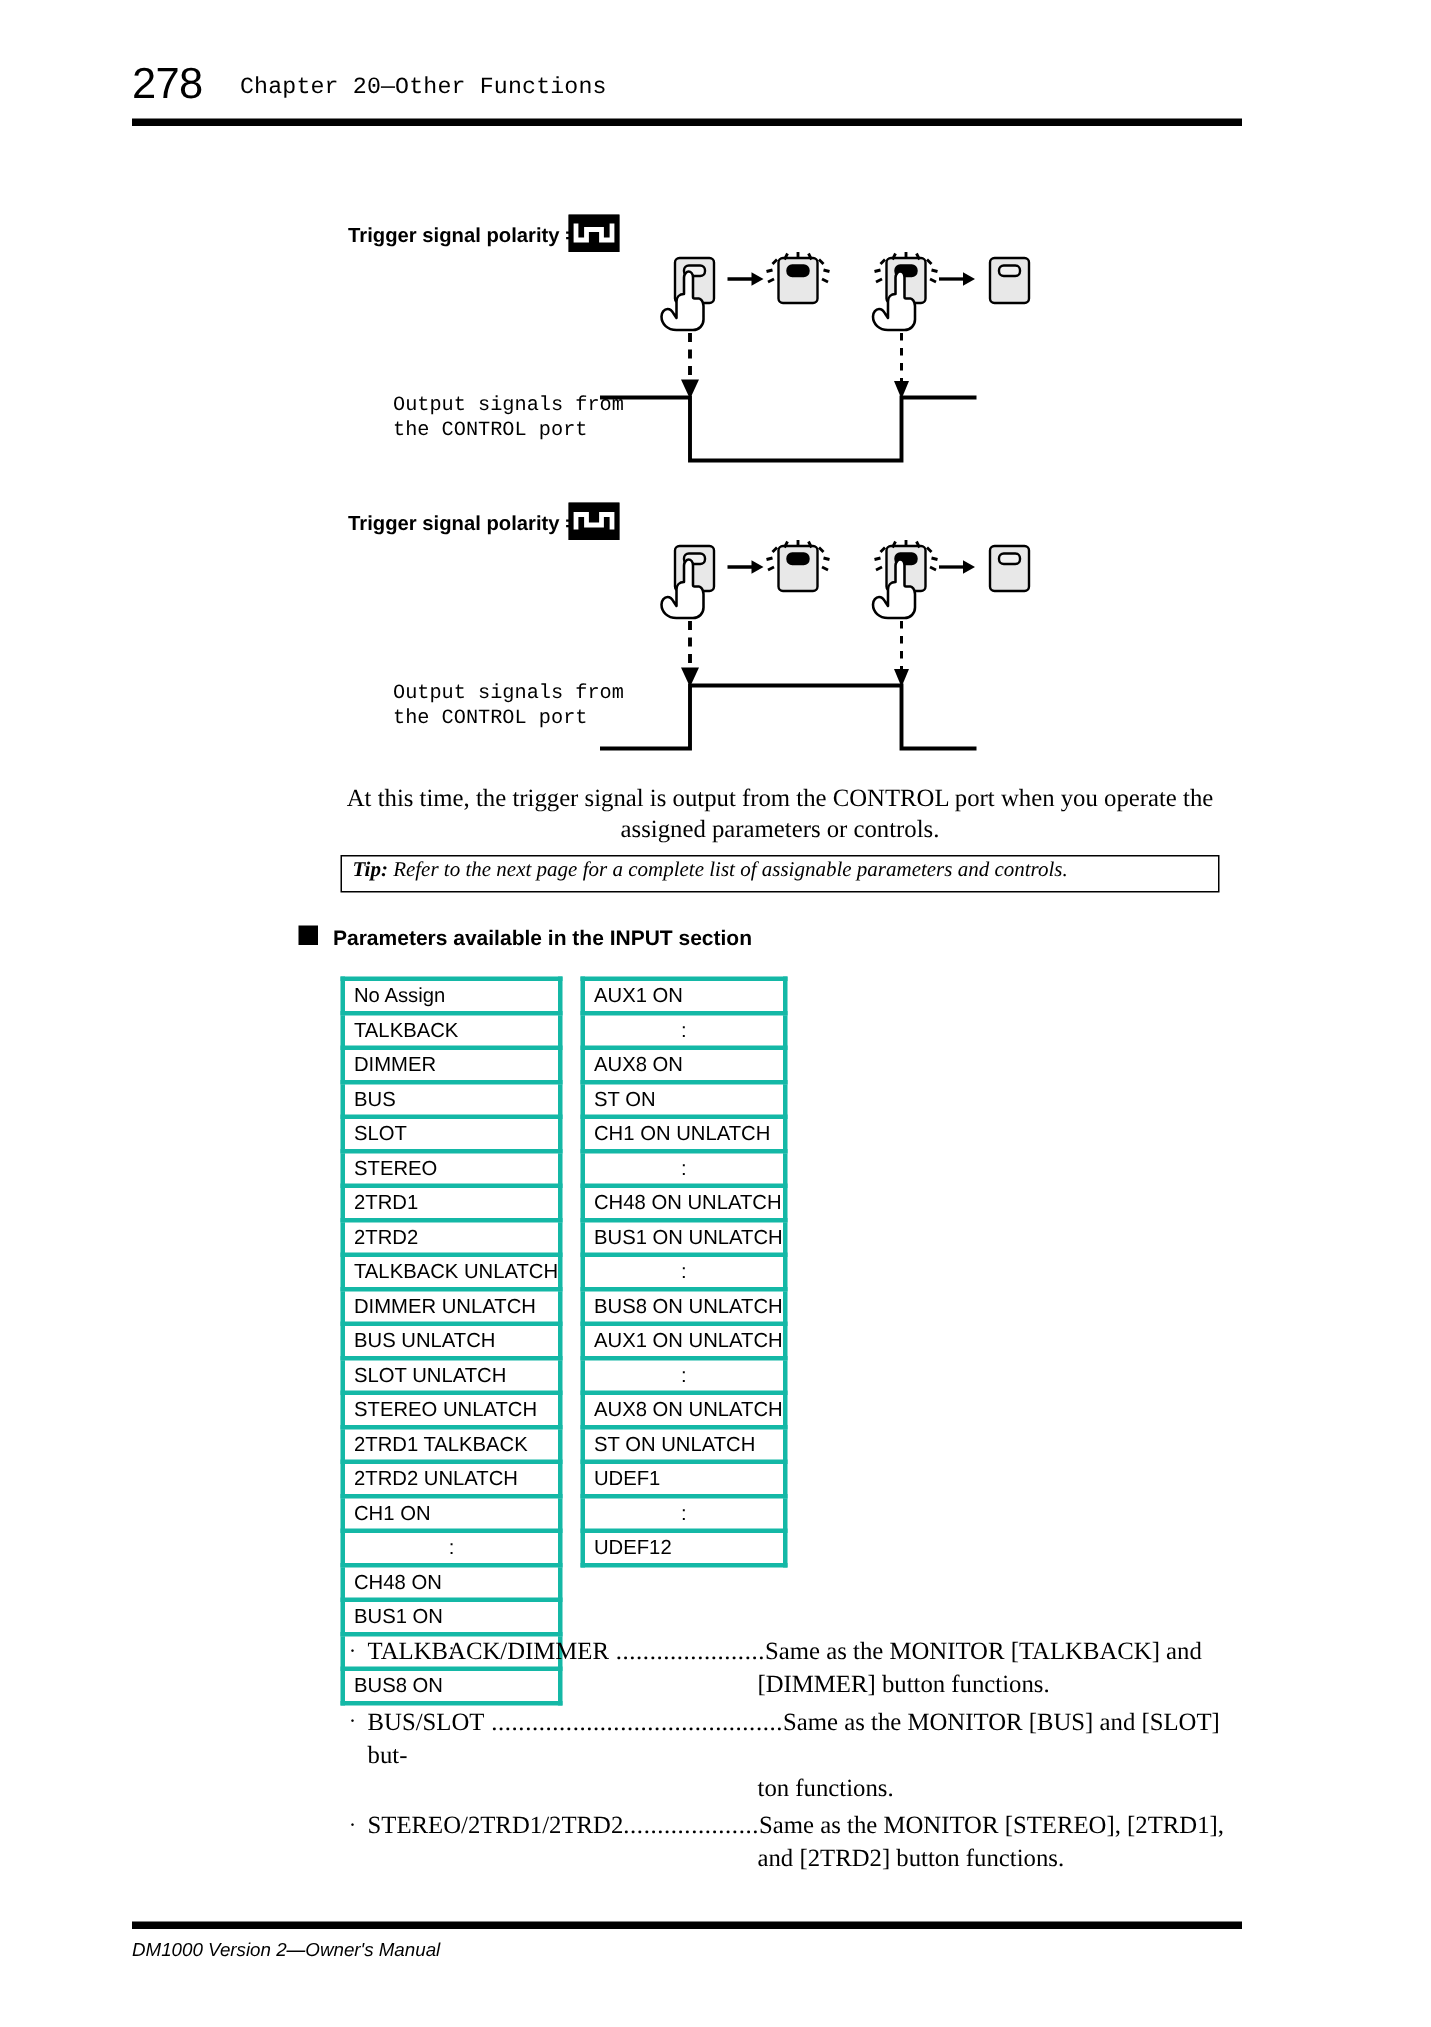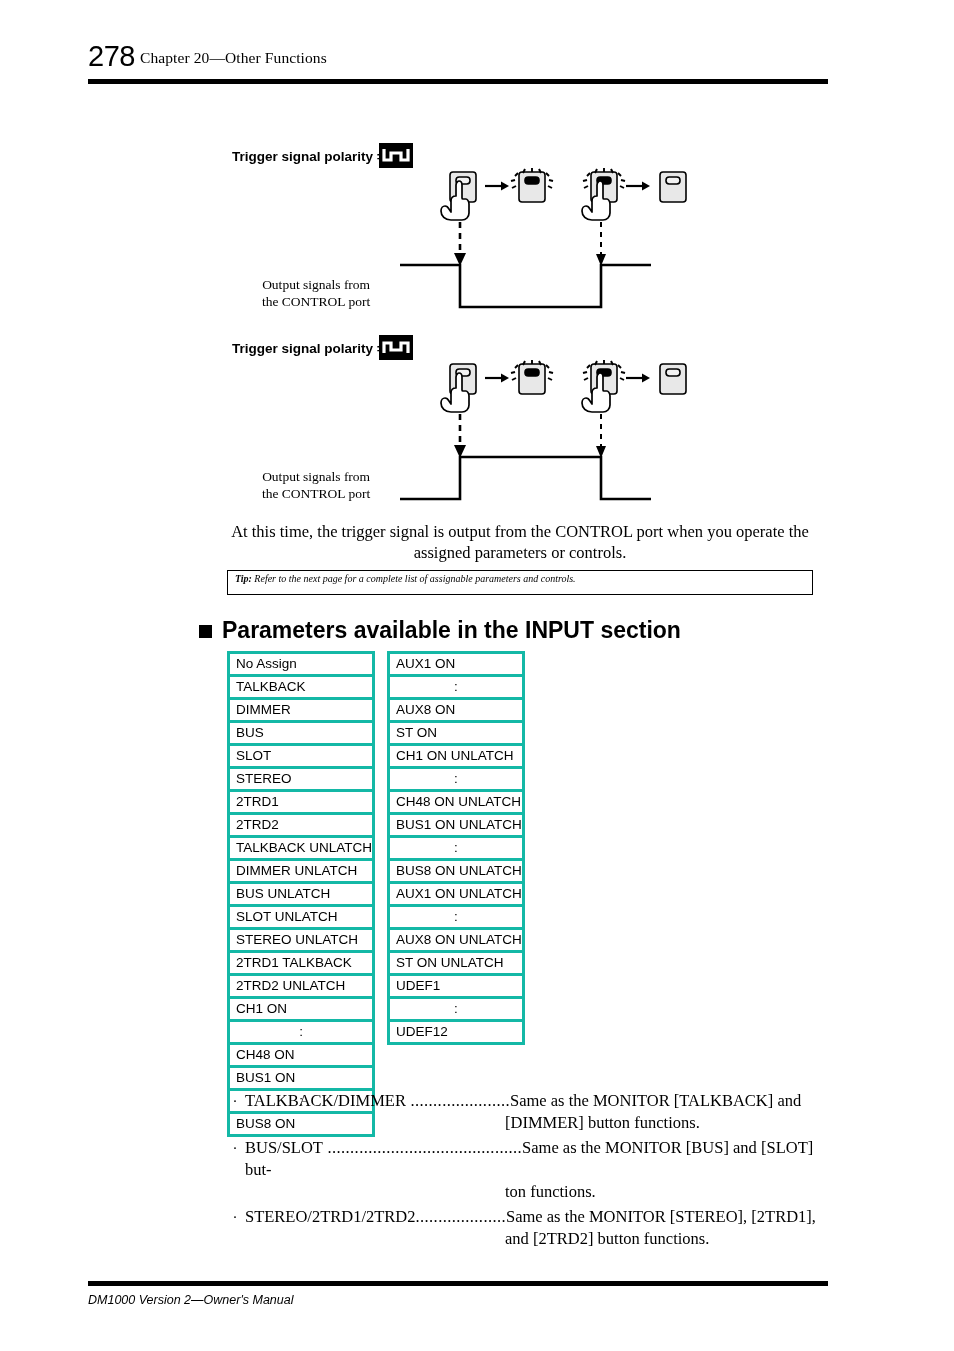--- a/index.html
+++ b/index.html
@@ -28,23 +28,23 @@
     position: absolute;
     left: 0;
     top: 0;
     font-family: "Liberation Sans", sans-serif;
     font-weight: normal;
     font-size: 29px;
     letter-spacing: -0.5px;
   }
   .chapter-title {
     position: absolute;
-    left: 52px;
+    left: 72px;
     top: 9px;
-    font-family: Liberation Serif, serif;
+    font-family: Liberation Mono, monospace;
     font-size: 15.5px;
     letter-spacing: 0.1px;
   }
   .header-rule {
     position: absolute;
     left: 88px;
     top: 79px;
     width: 740px;
     height: 5px;
     background: #000000;
@@ -74,26 +74,25 @@
     top: 7px;
     width: 34px;
     height: 25px;
     background: #000000;
   }
   .polarity-icon svg { display: block; }
 
   .output-label {
     position: absolute;
     left: 262px;
-    top: 141px;
-    font-family: Liberation Serif, serif;
+    top: 127px;
+    font-family: Liberation Mono, monospace;
     font-size: 13.5px;
     line-height: 16.5px;
     white-space: nowrap;
-    text-align: center;
   }
 
   
   .press-group {
     position: absolute;
     width: 120px;
     height: 70px;
   }
   .pg-a { left: 437px; top: 32px; }
   .pg-b { left: 578px; top: 32px; }
@@ -123,37 +122,37 @@
   
   .tip-box {
     position: absolute;
     left: 227px;
     top: 570px;
     width: 586px;
     height: 25px;
     border: 1px solid #000000;
     box-sizing: border-box;
     padding: 2px 0 0 7px;
-    font-size: 10px;
+    font-size: 14px;
     font-style: italic;
     white-space: nowrap;
   }
   .tip-box .tip-word {
     font-weight: bold;
     font-style: italic;
   }
 
   
   .section-heading {
     position: absolute;
     left: 199px;
     top: 617px;
     font-family: "Liberation Sans", sans-serif;
     font-weight: bold;
-    font-size: 23px;
+    font-size: 14px;
     white-space: nowrap;
   }
   .heading-square {
     display: inline-block;
     width: 13px;
     height: 13px;
     background: #000000;
     margin-right: 10px;
     vertical-align: 0px;
   }

